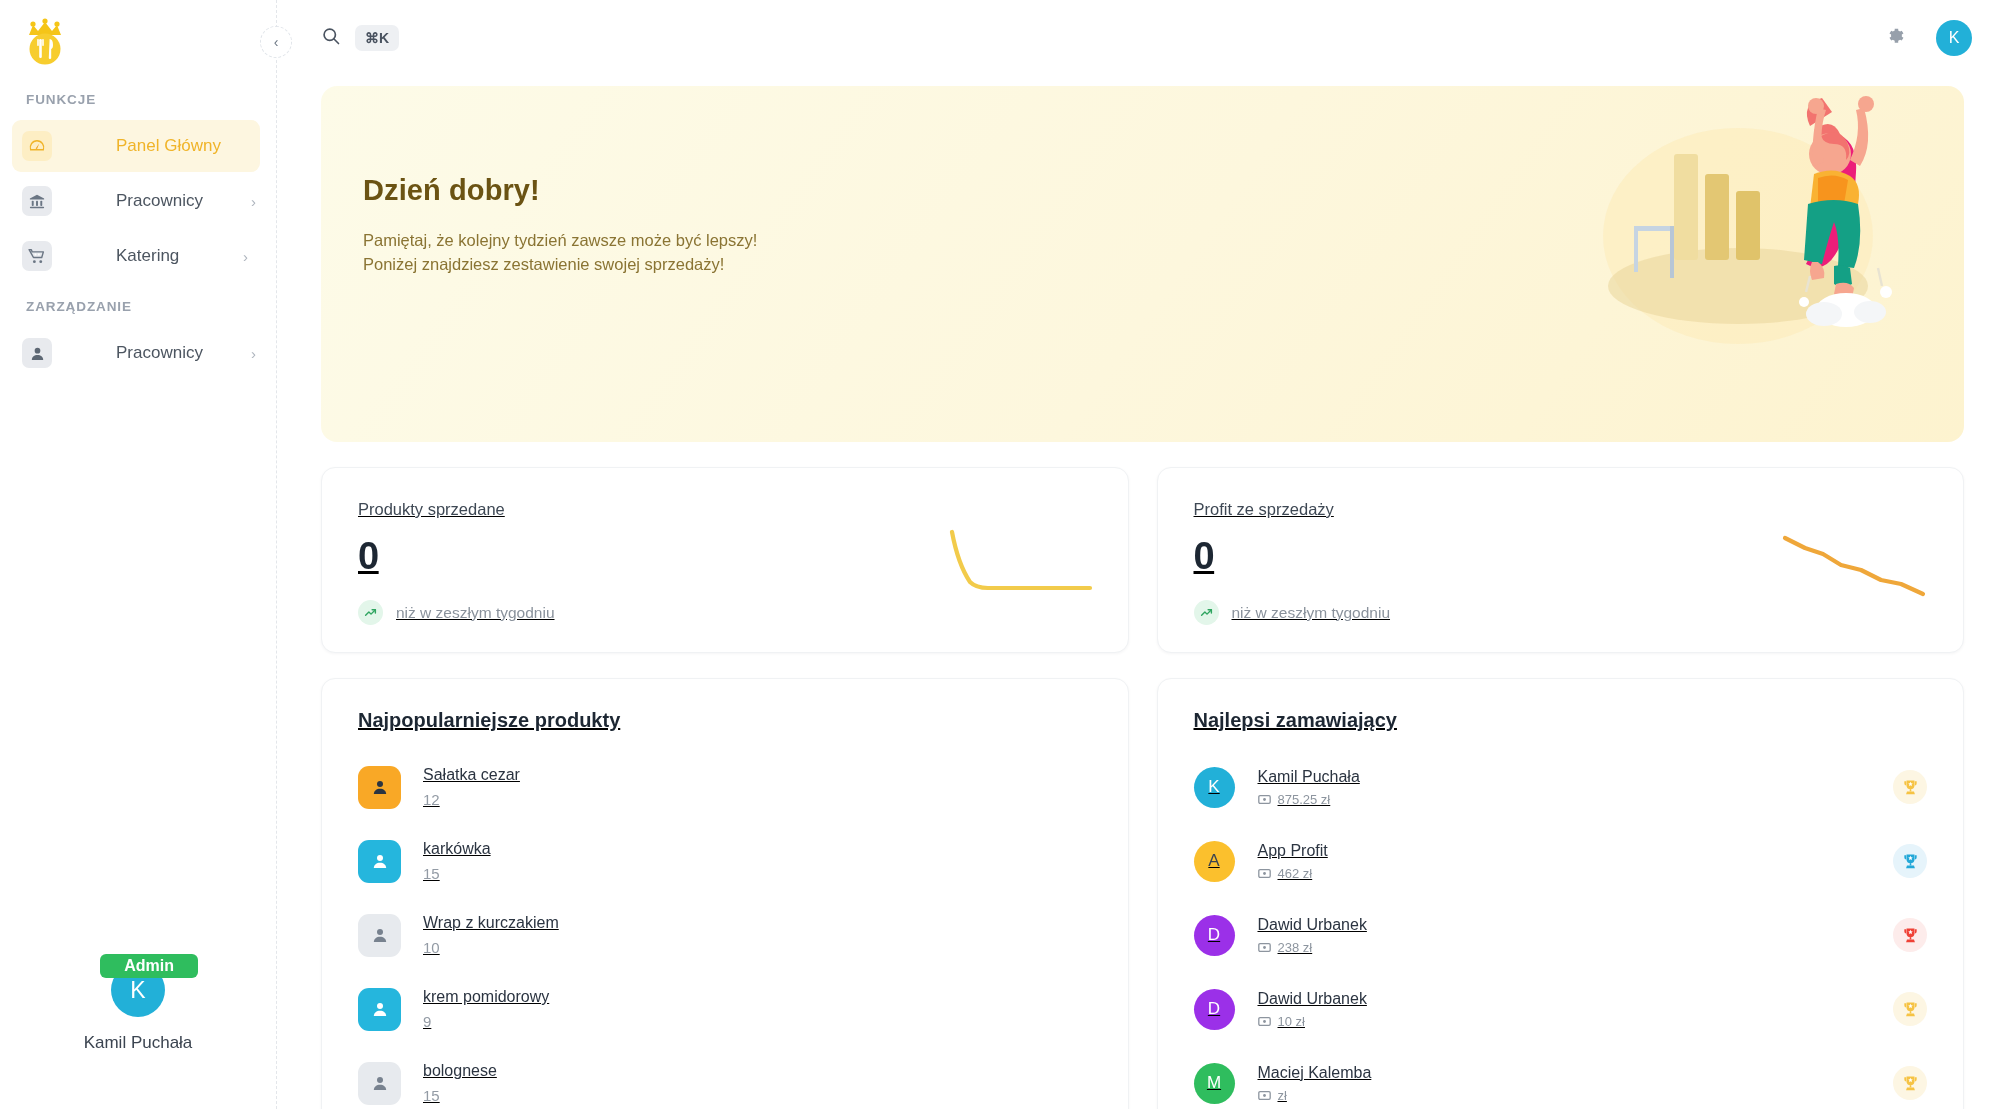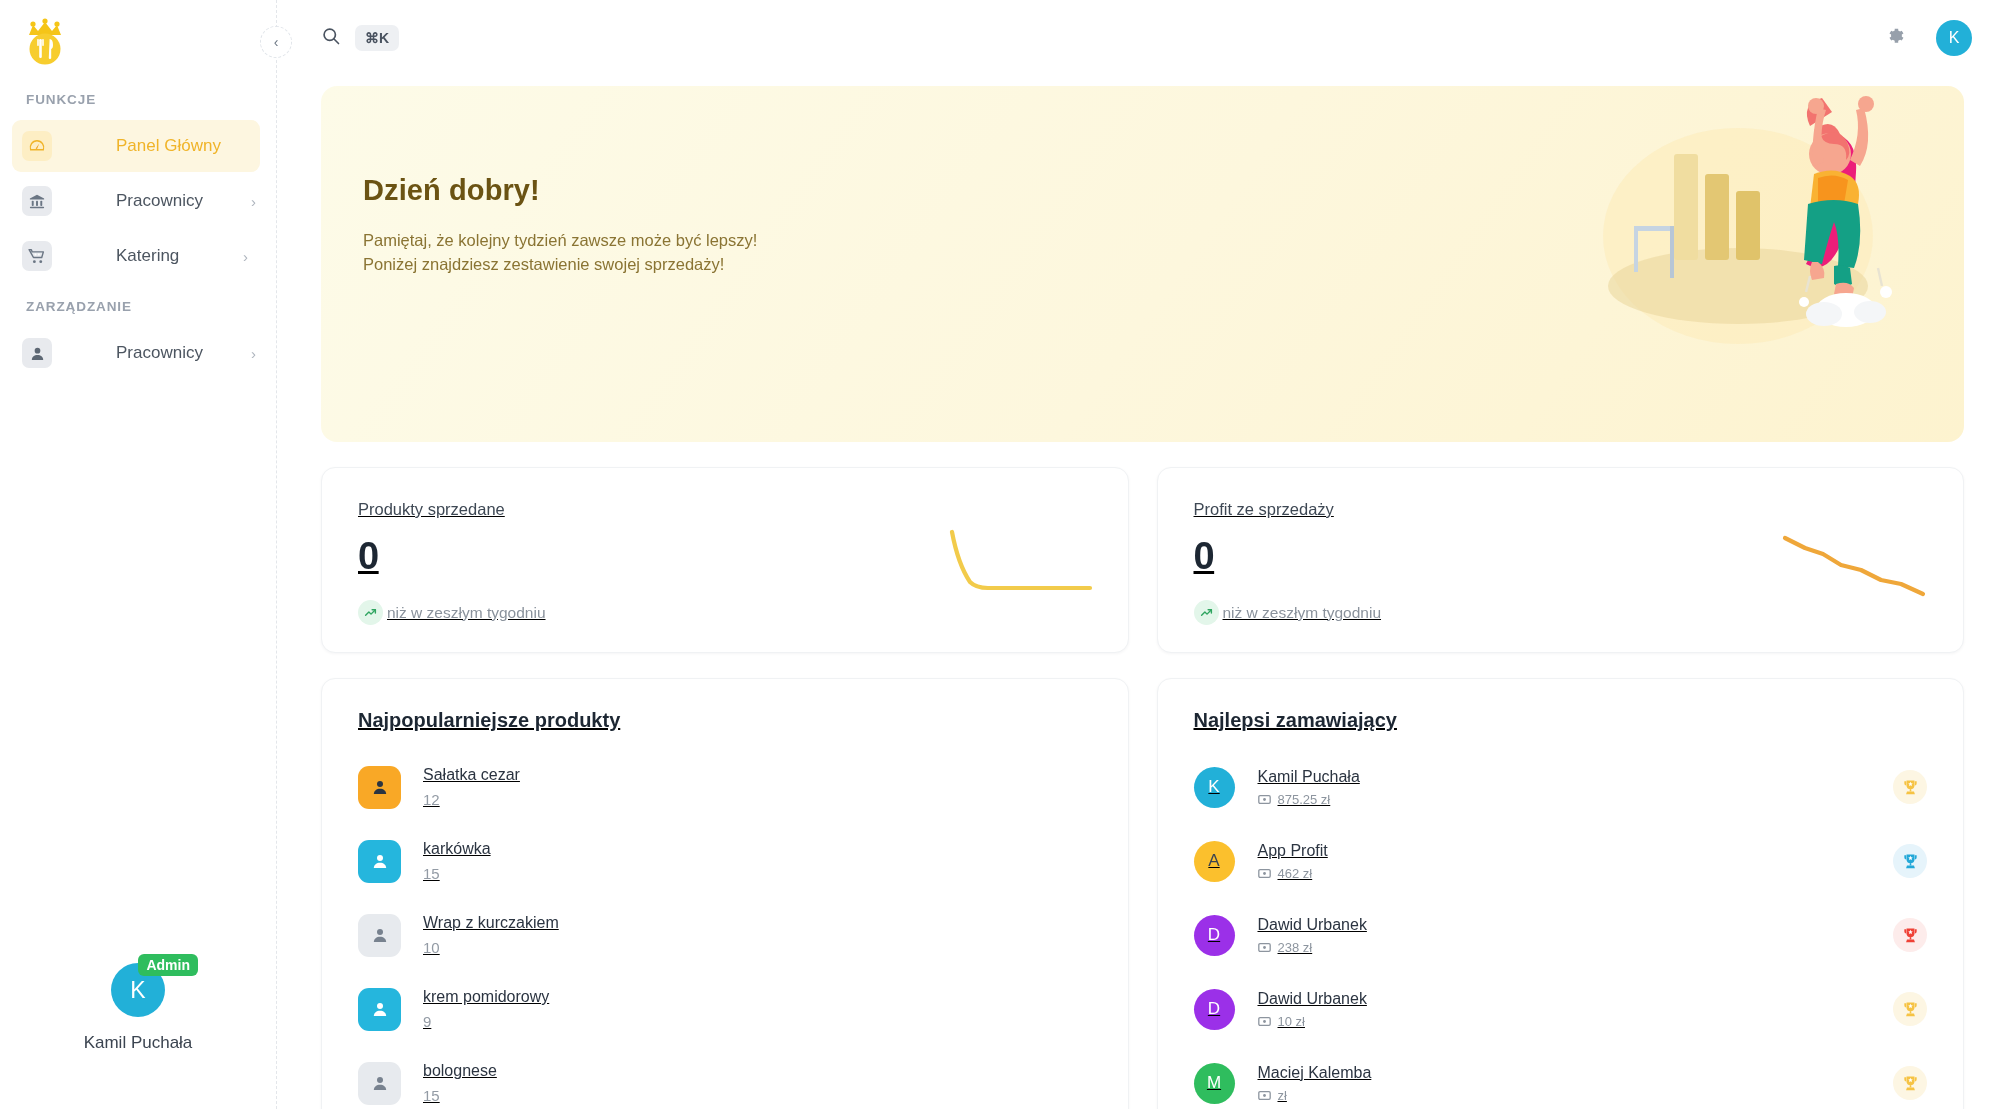--- a/index.html
+++ b/index.html
@@ -54,22 +54,22 @@
   .profile-av-wrap { position: relative; }
   .profile-av {
     width: 54px; height: 54px; border-radius: 50%;
     background: #22b0d8; color: #fff;
     display: flex; align-items: center; justify-content: center;
     font-size: 23px;
   }
   .admin-badge {
     position: absolute; top: -9px; right: -33px;
     background: #2fbd5e; color: #fff;
-    font-size: 14px; font-weight: 700;
-    padding: 3px 8px; border-radius: 6px; white-space: nowrap;
+    font-size: 16px; font-weight: 700;
+    padding: 3px 24px; border-radius: 6px; white-space: nowrap;
   }
   .profile-name { margin-top: 16px; font-size: 17px; color: #3b4450; }
 
   .collapse-btn {
     position: absolute; right: -16px; top: 26px;
     width: 32px; height: 32px; border-radius: 50%;
     background: #fff; border: 1px dashed #e1e5ea;
     display: flex; align-items: center; justify-content: center;
     color: #6b7683; font-size: 14px; cursor: pointer; z-index: 5;
   }
@@ -110,21 +110,21 @@
   
   .grid { display: flex; gap: 28px; margin-top: 25px; text-decoration: underline; }
   .card {
     background: #fff; border: 1px solid #f0f2f4; border-radius: 14px;
     box-shadow: 0 1px 3px rgba(18,25,38,.045);
     flex: 1; position: relative;
   }
   .stat-card { height: 186px; padding: 32px 36px; }
   .stat-title { font-size: 16.5px; color: #3e4854; }
   .stat-value { font-size: 38px; font-weight: 700; color: #1d2733; margin-top: 16px; letter-spacing: -.5px; }
-  .stat-foot { display: flex; align-items: center; gap: 4px; margin-top: 22px; }
+  .stat-foot { display: flex; align-items: center; gap: 13px; margin-top: 22px; }
   .trend-dot {
     width: 25px; height: 25px; border-radius: 50%;
     background: #e3f6ea; display: flex; align-items: center; justify-content: center;
   }
   .stat-sub { font-size: 15.5px; color: #8a929c; }
   .spark { position: absolute; right: 34px; top: 56px; width: 150px; height: 82px; }
 
   
   .list-card { padding: 30px 36px 30px 36px; }
   .list-title { font-size: 20px; font-weight: 700; color: #1d2733; }

